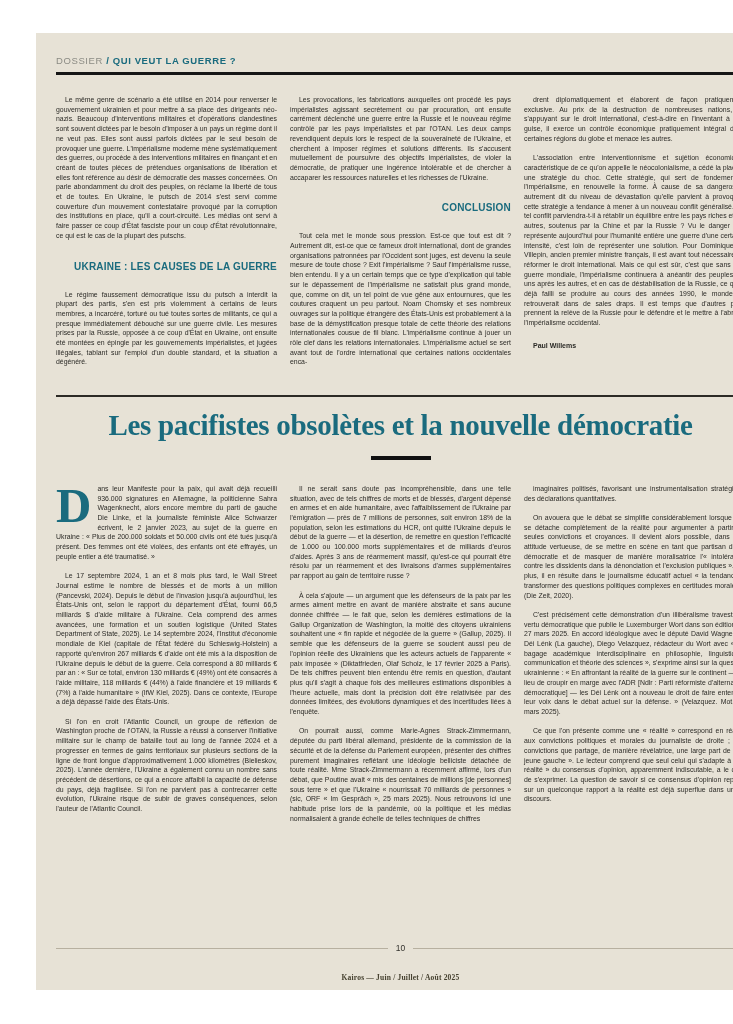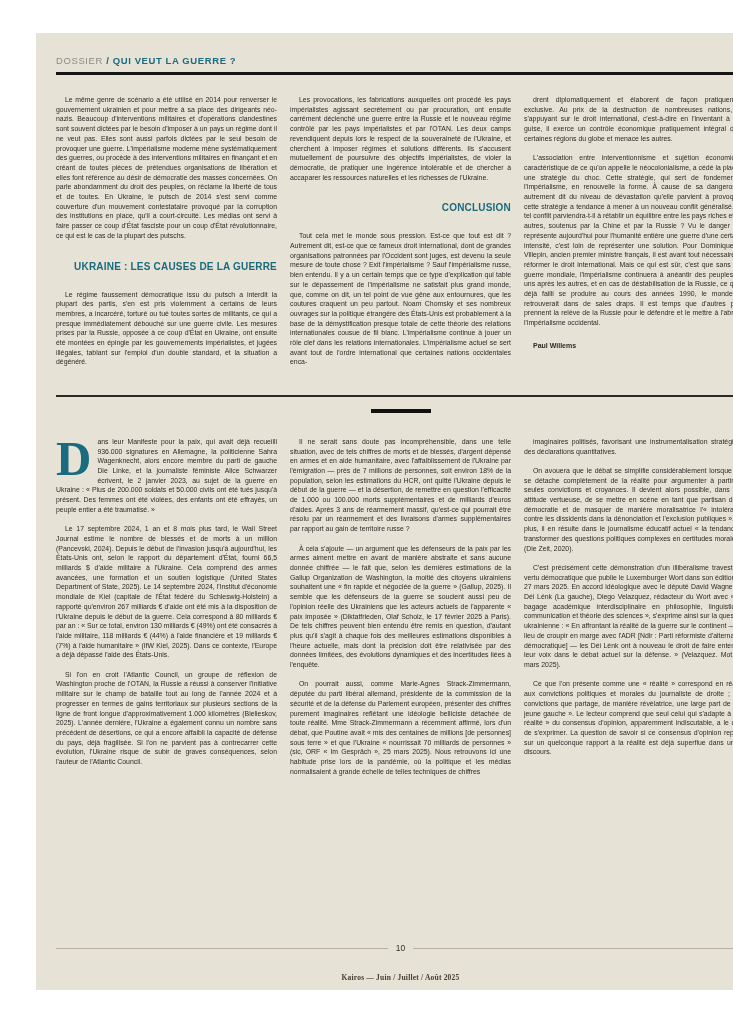--- a/index.html
+++ b/index.html
@@ -138,20 +138,21 @@
       <p>Tout cela met le monde sous pression. Est-ce que tout est dit ? Autrement dit, est-ce que ce fameux droit international, dont de grandes organisations patronnées par l'Occident sont juges, est devenu la seule mesure de toute chose ? Exit l'impérialisme ? Sauf l'impérialisme russe, bien entendu. Il y a un certain temps que ce type d'explication qui table sur le dépassement de l'impérialisme ne satisfait plus grand monde, que, comme on dit, un tel point de vue gêne aux entournures, que les coutures craquent un peu partout. Noam Chomsky et ses nombreux ouvrages sur la politique étrangère des États-Unis est probablement à la base de la démystification presque totale de cette théorie des relations internationales cousue de fil blanc. L'impérialisme continue à jouer un rôle clef dans les relations internationales. L'impérialisme actuel se sert avant tout de l'ordre international que certaines nations occidentales enca-</p>
     </div>
     <div class="col">
       <p>drent diplomatiquement et élaborent de façon pratiquement exclusive. Au prix de la destruction de nombreuses nations, en s'appuyant sur le droit international, c'est-à-dire en l'inventant à leur guise, il exerce un contrôle économique pratiquement intégral dans certaines régions du globe et menace les autres.</p>
       <p>L'association entre interventionnisme et sujétion économique, caractéristique de ce qu'on appelle le néocolonialisme, a cédé la place à une stratégie du choc. Cette stratégie, qui sert de fondement à l'impérialisme, en renouvelle la forme. À cause de sa dangerosité, autrement dit du niveau de dévastation qu'elle parvient à provoquer, cette stratégie a tendance à mener à un nouveau conflit généralisé. Un tel conflit parviendra-t-il à rétablir un équilibre entre les pays riches et les autres, soutenus par la Chine et par la Russie ? Vu le danger que représente aujourd'hui pour l'humanité entière une guerre d'une certaine intensité, c'est loin de représenter une solution. Pour Dominique de Villepin, ancien premier ministre français, il est avant tout nécessaire de réformer le droit international. Mais ce qui est sûr, c'est que sans une guerre mondiale, l'impérialisme continuera à anéantir des peuples les uns après les autres, et en cas de déstabilisation de la Russie, ce qui a déjà failli se produire au cours des années 1990, le monde se retrouverait dans de sales draps. Il est temps que d'autres pays prennent la relève de la Russie pour le défendre et le mettre à l'abri de l'impérialisme occidental.</p>
       <div class="signature">Paul Willems</div>
     </div>
   </div>
 
   <div class="headline-rule"></div>
+  <h1 class="headline">Les pacifistes obsolètes et la nouvelle démocratie</h1>
   <div class="headline-bar"></div>
 
   <div class="cols article2">
     <div class="col">
       <p class="dropcap-para"><span class="dropcap">D</span><span>ans leur Manifeste pour la paix, qui avait déjà recueilli 936.000 signatures en Allemagne, la politicienne Sahra Wagenknecht, alors encore membre du parti de gauche Die Linke, et la journaliste féministe Alice Schwarzer écrivent, le 2 janvier 2023, au sujet de la guerre en Ukraine : « Plus de 200.000 soldats et 50.000 civils ont été tués jusqu'à présent. Des femmes ont été violées, des enfants ont été effrayés, un peuple entier a été traumatisé. »</span></p>
       <p>Le 17 septembre 2024, 1 an et 8 mois plus tard, le Wall Street Journal estime le nombre de blessés et de morts à un million (Pancevski, 2024). Depuis le début de l'invasion jusqu'à aujourd'hui, les États-Unis ont, selon le rapport du département d'État, fourni 66,5 milliards $ d'aide militaire à l'Ukraine. Cela comprend des armes avancées, une formation et un soutien logistique (United States Department of State, 2025). Le 14 septembre 2024, l'Institut d'économie mondiale de Kiel (capitale de l'État fédéré du Schleswig-Holstein) a rapporté qu'environ 267 milliards € d'aide ont été mis à la disposition de l'Ukraine depuis le début de la guerre. Cela correspond à 80 milliards € par an : « Sur ce total, environ 130 milliards € (49%) ont été consacrés à l'aide militaire, 118 milliards € (44%) à l'aide financière et 19 milliards € (7%) à l'aide humanitaire » (IfW Kiel, 2025). Dans ce contexte, l'Europe a déjà dépassé l'aide des États-Unis.</p>
       <p>Si l'on en croit l'Atlantic Council, un groupe de réflexion de Washington proche de l'OTAN, la Russie a réussi à conserver l'initiative militaire sur le champ de bataille tout au long de l'année 2024 et à progresser en termes de gains territoriaux sur plusieurs sections de la ligne de front longue d'approximativement 1.000 kilomètres (Bielieskov, 2025). L'année dernière, l'Ukraine a également connu un nombre sans précédent de désertions, ce qui a encore affaibli la capacité de défense du pays, déjà fragilisée. Si l'on ne parvient pas à contrecarrer cette évolution, l'Ukraine risque de subir de graves conséquences, selon l'auteur de l'Atlantic Council.</p>
     </div>
     <div class="col">
       <p>Il ne serait sans doute pas incompréhensible, dans une telle situation, avec de tels chiffres de morts et de blessés, d'argent dépensé en armes et en aide humanitaire, avec l'affaiblissement de l'Ukraine par l'émigration — près de 7 millions de personnes, soit environ 18% de la population, selon les estimations du HCR, ont quitté l'Ukraine depuis le début de la guerre — et la désertion, de remettre en question l'efficacité de 1.000 ou 100.000 morts supplémentaires et de milliards d'euros d'aides. Après 3 ans de réarmement massif, qu'est-ce qui pourrait être résolu par un réarmement et des livraisons d'armes supplémentaires par rapport au gain de territoire russe ?</p>

